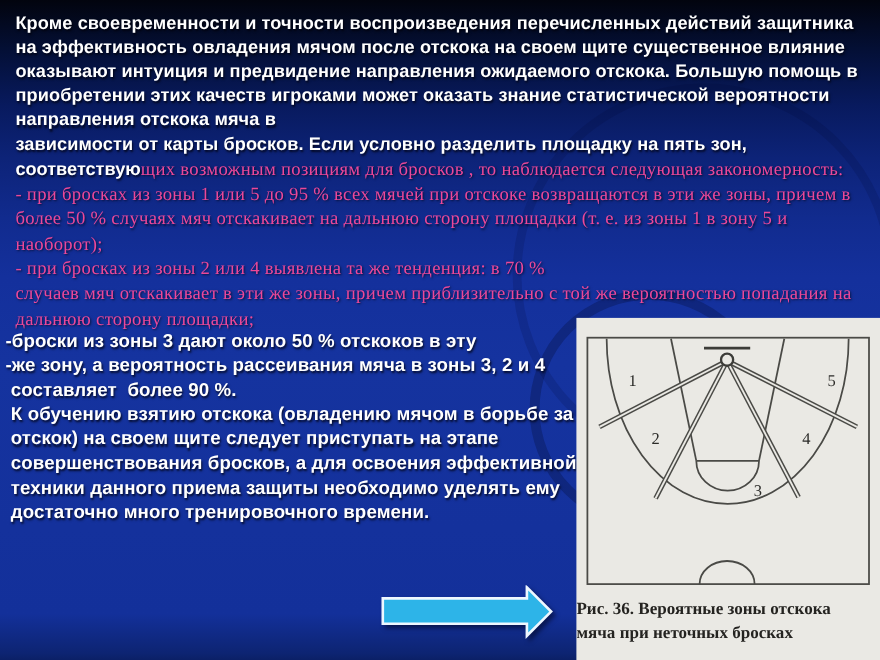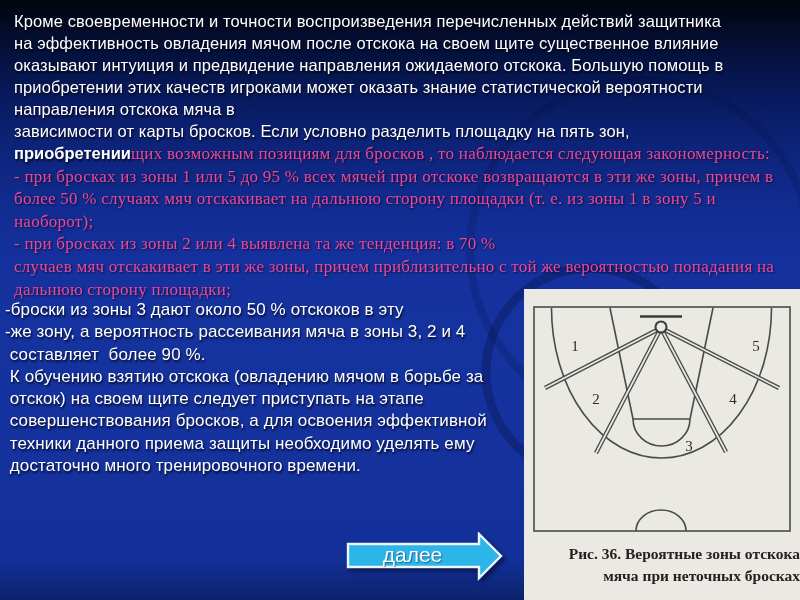--- a/index.html
+++ b/index.html
@@ -8,21 +8,21 @@
     font-family: "Liberation Sans", sans-serif;
     background: linear-gradient(180deg,
       #02040e 0%, #041038 8%, #081a5e 16%, #0d2378 24%,
       #112b8e 33%, #14309c 42%, #15339f 55%, #14319c 80%,
       #13309a 93%, #0d2472 99%, #0b2066 100%);
   }
   #decor { position: absolute; left: 0; top: 0; pointer-events: none; }
 
   #text-top { position: absolute; left: 14px; top: 10px; width: 784px; }
   .para-sans {
-    color: #ffffff; font-weight: normal; font-size: 16.5px; line-height: 22px;
+    color: #ffffff; font-weight: bold; font-size: 16.5px; line-height: 22px;
     white-space: pre; text-shadow: 1px 2px 2px rgba(0,0,10,0.8);
     letter-spacing: 0.1px;
   }
   .mixed-line { white-space: pre; margin-top: 1px; }
   .mixed-bold {
     color: #ffffff; font-weight: bold; font-size: 16.5px;
     text-shadow: 1px 2px 2px rgba(0,0,10,0.8);
   }
   .para-serif, .mixed-serif {
     font-family: "Liberation Serif", serif;
@@ -42,21 +42,21 @@
   #court-svg { position: absolute; left: 0; top: 0; }
   .court-line { stroke: #4a4a46; stroke-width: 1.6; fill: none; }
   .dbl-base  { stroke: #4a4a46; stroke-width: 4.4; fill: none; }
   .dbl-inner { stroke: #eae9e4; stroke-width: 1.7; fill: none; }
   .zone-num {
     font-family: "Liberation Serif", serif; font-size: 15px; fill: #2b2b28;
     text-anchor: middle;
   }
   #figure-caption {
     position: absolute; left: 0; top: 254px; width: 100%;
-    text-align: right; white-space: pre;
+    text-align: left; white-space: pre;
     font-family: "Liberation Serif", serif; font-weight: bold;
     font-size: 15.5px; line-height: 21.5px; color: #242320;
   }
 
   #next-button {
     position: absolute; left: 346px; top: 532px; width: 158px; height: 49px;
     cursor: pointer; filter: drop-shadow(3px 3px 2px rgba(0,0,20,0.5));
   }
   #next-button svg { position: absolute; left: 0; top: 0; }
   .next-label {
@@ -73,21 +73,21 @@
   <circle cx="640" cy="250" r="170" fill="none" stroke="rgba(3,10,45,0.15)" stroke-width="8"></circle>
 </svg>
 
 <div id="text-top">
   <div class="para-sans">Кроме своевременности и точности воспроизведения перечисленных действий защитника
 на эффективность овладения мячом после отскока на своем щите существенное влияние
 оказывают интуиция и предвидение направления ожидаемого отскока. Большую помощь в
 приобретении этих качеств игроками может оказать знание статистической вероятности
 направления отскока мяча в
 зависимости от карты бросков. Если условно разделить площадку на пять зон,</div>
-  <div class="mixed-line"><span class="mixed-bold">приобретении</span><span class="mixed-serif">щих возможным позициям для бросков , то наблюдается следующая закономерность:</span></div>
+  <div class="mixed-line"><span class="mixed-bold">соответствую</span><span class="mixed-serif">щих возможным позициям для бросков , то наблюдается следующая закономерность:</span></div>
   <div class="para-serif">- при бросках из зоны 1 или 5 до 95 % всех мячей при отскоке возвращаются в эти же зоны, причем в
 более 50 % случаях мяч отскакивает на дальнюю сторону площадки (т. е. из зоны 1 в зону 5 и
 наоборот);
 - при бросках из зоны 2 или 4 выявлена та же тенденция: в 70 %
 случаев мяч отскакивает в эти же зоны, причем приблизительно с той же вероятностью попадания на
 дальнюю сторону площадки;</div>
 </div>
 
 <div id="text-lower" class="para-sans">-броски из зоны 3 дают около 50 % отскоков в эту
 -же зону, а вероятность рассеивания мяча в зоны 3, 2 и 4
@@ -133,14 +133,13 @@
     <text x="756" y="351" class="zone-num">5</text>
   </svg>
   <div id="figure-caption">Рис. 36. Вероятные зоны отскока
 мяча при неточных бросках</div>
 </div>
 
 <div id="next-button">
   <svg width="158" height="49" viewBox="0 0 158 49">
     <polygon points="2,12 133,12 133,2 155,24 133,46 133,35 2,35" fill="#2db4e8" stroke="#eef7ff" stroke-width="2.4" stroke-linejoin="miter"></polygon>
   </svg>
-  <span class="next-label">далее</span>
 </div>
 
 </body></html>

